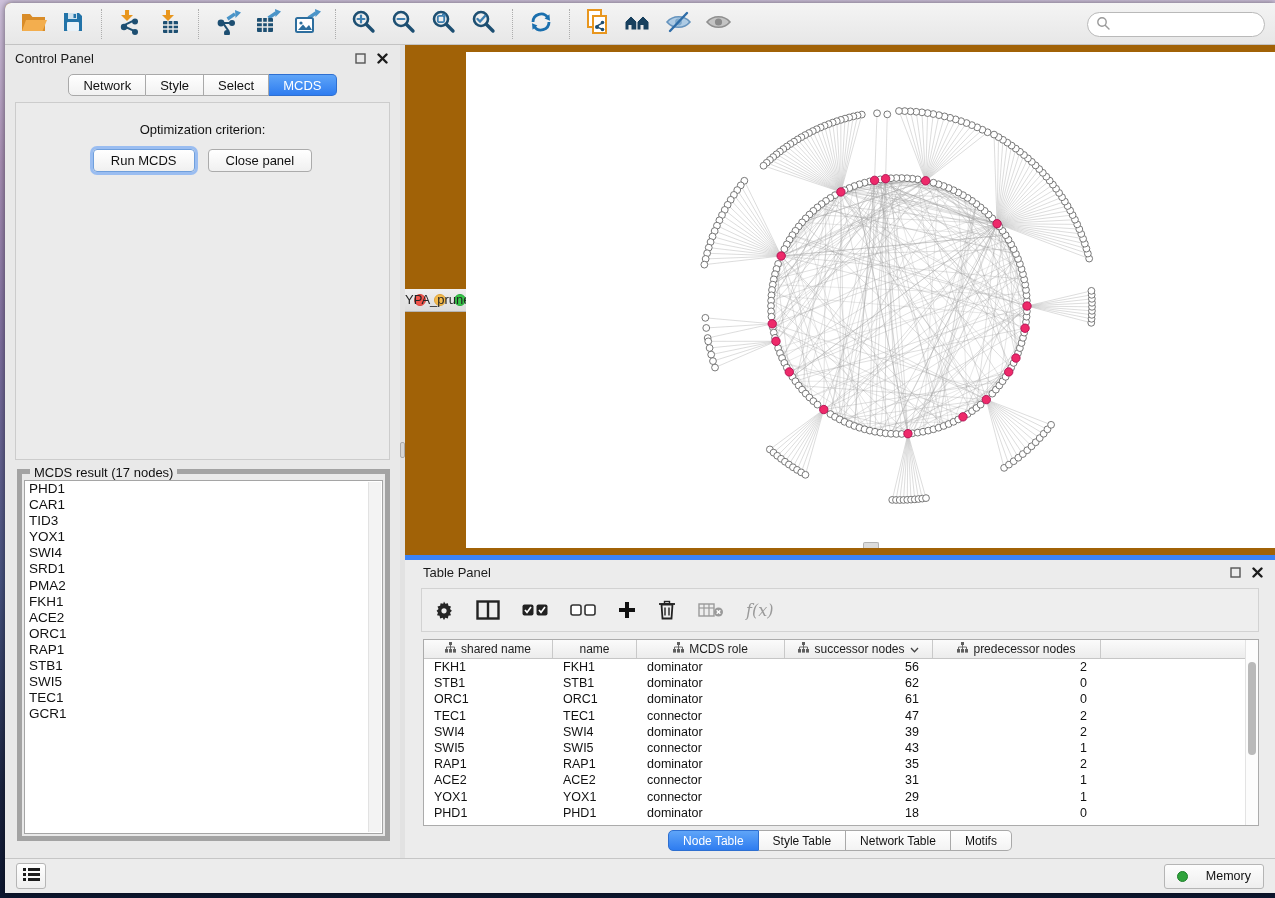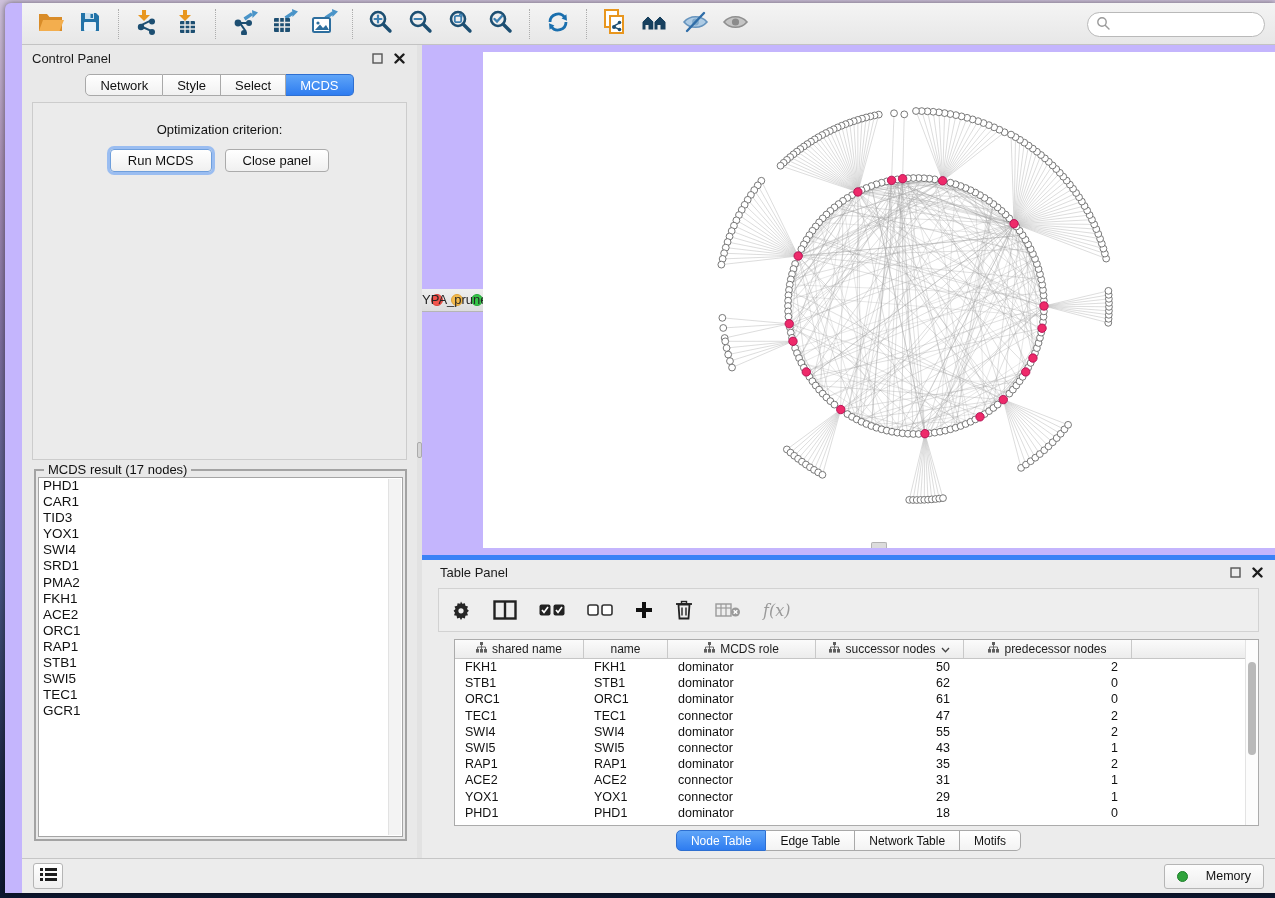--- a/index.html
+++ b/index.html
@@ -1,19 +1,19 @@
 <!DOCTYPE html>
 <html><head>
 <meta charset="utf-8">
 <style>
   * { margin:0; padding:0; box-sizing:border-box; }
   html,body { width:1275px; height:898px; overflow:hidden; font-family:"Liberation Sans",sans-serif; }
   body { background:linear-gradient(180deg,#cfc2dc 0%, #a88fb4 18%, #7d6e9e 38%, #46527f 65%, #1b2440 88%, #0d1730 100%); }
 
-  .app { position:absolute; left:5px; top:3px; right:0; bottom:5px; background:#c4b5fd; border-radius:6px 0 0 0; overflow:hidden; box-shadow:0 0 6px rgba(0,0,0,.5); display:flex; flex-direction:column;padding-left:17px; }
+  .app { position:absolute; left:5px; top:3px; right:0; bottom:5px; background:#a16207; border-radius:6px 0 0 0; overflow:hidden; box-shadow:0 0 6px rgba(0,0,0,.5); display:flex; flex-direction:column; }
 
   
   .toolbar { height:42px; background:linear-gradient(#f4f4f4,#e7e7e7); border-bottom:1px solid #c3c3c3; display:flex; align-items:center; padding-left:8px; position:relative; flex:0 0 auto; }
   .tbtn { width:40px; height:34px; display:flex; align-items:center; justify-content:center; border-radius:4px; }
   .tsep { width:1px; height:30px; border-left:1px dotted #adadad; margin:0 8px; }
   .searchbox { position:absolute; right:10px; top:9px; width:178px; height:25px; background:#fff; border:1px solid #b9b9b9; border-radius:13px; display:flex; align-items:center; padding-left:8px; }
   .searchbox input { border:none; outline:none; flex:1; font-size:12px; background:transparent; margin-left:5px; }
 
   
   .main { flex:1 1 auto; display:flex; min-height:0; }
@@ -31,42 +31,42 @@
   .seg:last-child { border-radius:0 5px 5px 0; }
   .seg.active { background:linear-gradient(#5fa5f8,#2e7cf0); color:#fff; border-color:#2e6fd0; }
   .cp-content { margin:6px 10px 0 10px; height:358px; background:#ebebeb; border:1px solid #cccccc; text-align:center; flex:0 0 auto; }
   .opt-label { font-size:13px; color:#111; margin-top:19px; }
   .select-wrap { margin:9px auto 0 auto; width:312px; height:23px; background:#fff; border:1px solid #b3b3b3; border-radius:4px; display:flex; align-items:center; position:relative; }
   .select-wrap .val { flex:1; font-size:13px; color:#111; text-align:center; padding-left:4px; white-space:nowrap; overflow:hidden; }
   .stepper { width:19px; height:19px; margin-right:2px; border-radius:3px; background:linear-gradient(#6fadf9,#2e7cf0); display:flex; flex-direction:column; align-items:center; justify-content:center; gap:2px; flex:0 0 auto; }
   .btn-row { margin-top:12px; display:flex; justify-content:center; gap:13px; }
   .pbtn { height:23px; padding:0 17px; font-size:13px; color:#111; background:linear-gradient(#ffffff,#f0f0f0); border:1px solid #ababab; border-radius:4px; display:flex; align-items:center; }
   .pbtn.focused { box-shadow:0 0 0 3px rgba(110,165,245,.65); border-color:#6f9fdc; }
-  .result-group { margin:9px 10px 0 12px; border:2px solid #a3a3a3; position:relative; height:372px; flex:0 0 auto; }
+  .result-group { margin:9px 10px 0 12px; border:5px solid #a3a3a3; position:relative; height:372px; flex:0 0 auto; }
   .result-legend { position:absolute; top:-9px; left:8px; background:#e9e9e9; padding:0 4px; font-size:13px; color:#111; }
   .result-list { position:absolute; inset:6px 2px 2px 2px; background:#fff; border:1px solid #a5a5a5; overflow:hidden; }
   .result-track { position:absolute; top:1px; bottom:1px; right:1px; width:13px; background:#f3f3f3; border-left:1px solid #e2e2e2; }
   .mcds-item { font-size:13.5px; color:#111; line-height:16.1px; padding-left:4px; }
 
   
   .rstack { flex:1 1 auto; display:flex; flex-direction:column; min-width:0; }
   .netwin { height:515px; flex:0 0 auto; display:flex; flex-direction:row; border-bottom:5px solid #3b82f6;align-items:center; }
   .net-titlebar { height:23px; background:linear-gradient(#efefef,#dcdcdc); border-bottom:1px solid #b5b5b5; display:flex; align-items:center; position:relative; flex:0 0 auto; }
   .lights { display:flex; gap:8px; margin-left:9px; }
   .light { width:12px; height:12px; border-radius:50%; }
   .net-title { position:absolute; left:0; right:0; text-align:center; font-size:13px; color:#262626; }
   .canvas { flex:1; background:#fff; position:relative; overflow:hidden; }
   .split-handle-h { position:absolute; left:50%; bottom:0; transform:translateX(-50%); width:16px; height:6px; background:#dcdcdc; border:1px solid #b3b3b3; border-bottom:none; border-radius:2px 2px 0 0; }
 
   
   .tpanel { flex:1 1 auto; background:#ececec; display:flex; flex-direction:column; min-height:0; }
   .tp-toolbar { margin:4px 16px 0 16px; height:44px; background:#eeeeee; border:1px solid #d2d2d2; display:flex; align-items:center; padding-left:12px; gap:22px; flex:0 0 auto; }
   .tp-ico { display:flex; align-items:center; justify-content:center; height:30px; }
   .fx { font-family:"DejaVu Serif",serif; font-style:italic; font-size:16px; color:#9a9a9a; }
-  .tablewrap { margin:7px 16px 0 32px; flex:0 0 auto; height:187px; background:#fff; border:1px solid #ababab; position:relative; overflow:hidden; }
+  .tablewrap { margin:7px 16px 0 18px; flex:0 0 auto; height:187px; background:#fff; border:1px solid #ababab; position:relative; overflow:hidden; }
   .thead { display:flex; height:19px; background:linear-gradient(#fbfbfb,#ececec); border-bottom:1px solid #c6c6c6; }
   .th { display:flex; align-items:center; justify-content:center; gap:5px; font-size:12px; color:#1d1d1d; border-right:1px solid #c9c9c9; height:100%; }
   .c0{width:129px;} .c1{width:84px;} .c2{width:148px;} .c3{width:148px;} .c4{width:168px;}
   .trow { display:flex; height:16.2px; align-items:center; }
   .td { font-size:12.5px; color:#111; height:100%; display:flex; align-items:center; }
   .td.l { padding-left:10px; }
   .td.r { justify-content:flex-end; padding-right:14px; }
   .vscroll { position:absolute; top:0; bottom:0; right:0; width:13px; background:#fcfcfc; border-left:1px solid #e3e3e3; }
   .vthumb { position:absolute; left:2px; right:2px; top:22px; height:93px; background:#b9b9b9; border-radius:5px; }
   .ttabs-row { display:flex; justify-content:center; margin-top:4px; flex:0 0 auto; }
@@ -1242,21 +1242,21 @@
                     </g>
                   </svg></span>
                 <span>predecessor nodes</span>
               </div>
             </div>
           <div>
               <div class="trow">
                 <div class="td c0 l">FKH1</div>
                 <div class="td c1 l">FKH1</div>
                 <div class="td c2 l">dominator</div>
-                <div class="td c3 r">50</div>
+                <div class="td c3 r">56</div>
                 <div class="td c4 r">2</div>
               </div>
               <div class="trow">
                 <div class="td c0 l">STB1</div>
                 <div class="td c1 l">STB1</div>
                 <div class="td c2 l">dominator</div>
                 <div class="td c3 r">62</div>
                 <div class="td c4 r">0</div>
               </div>
               <div class="trow">
@@ -1270,21 +1270,21 @@
                 <div class="td c0 l">TEC1</div>
                 <div class="td c1 l">TEC1</div>
                 <div class="td c2 l">connector</div>
                 <div class="td c3 r">47</div>
                 <div class="td c4 r">2</div>
               </div>
               <div class="trow">
                 <div class="td c0 l">SWI4</div>
                 <div class="td c1 l">SWI4</div>
                 <div class="td c2 l">dominator</div>
-                <div class="td c3 r">55</div>
+                <div class="td c3 r">39</div>
                 <div class="td c4 r">2</div>
               </div>
               <div class="trow">
                 <div class="td c0 l">SWI5</div>
                 <div class="td c1 l">SWI5</div>
                 <div class="td c2 l">connector</div>
                 <div class="td c3 r">43</div>
                 <div class="td c4 r">1</div>
               </div>
               <div class="trow">
@@ -1316,21 +1316,21 @@
                 <div class="td c4 r">0</div>
               </div>
             </div>
           <div class="vscroll">
               <div class="vthumb"></div>
             </div>
         </div>
 
         <div class="ttabs-row">
           <div class="ttab active">Node Table</div>
-          <div class="ttab">Edge Table</div>
+          <div class="ttab">Style Table</div>
           <div class="ttab">Network Table</div>
           <div class="ttab">Motifs</div>
         </div>
       </div>
     </div>
   </div>
 
   <div class="statusbar">
     <div class="status-left-btn">
       <span>

